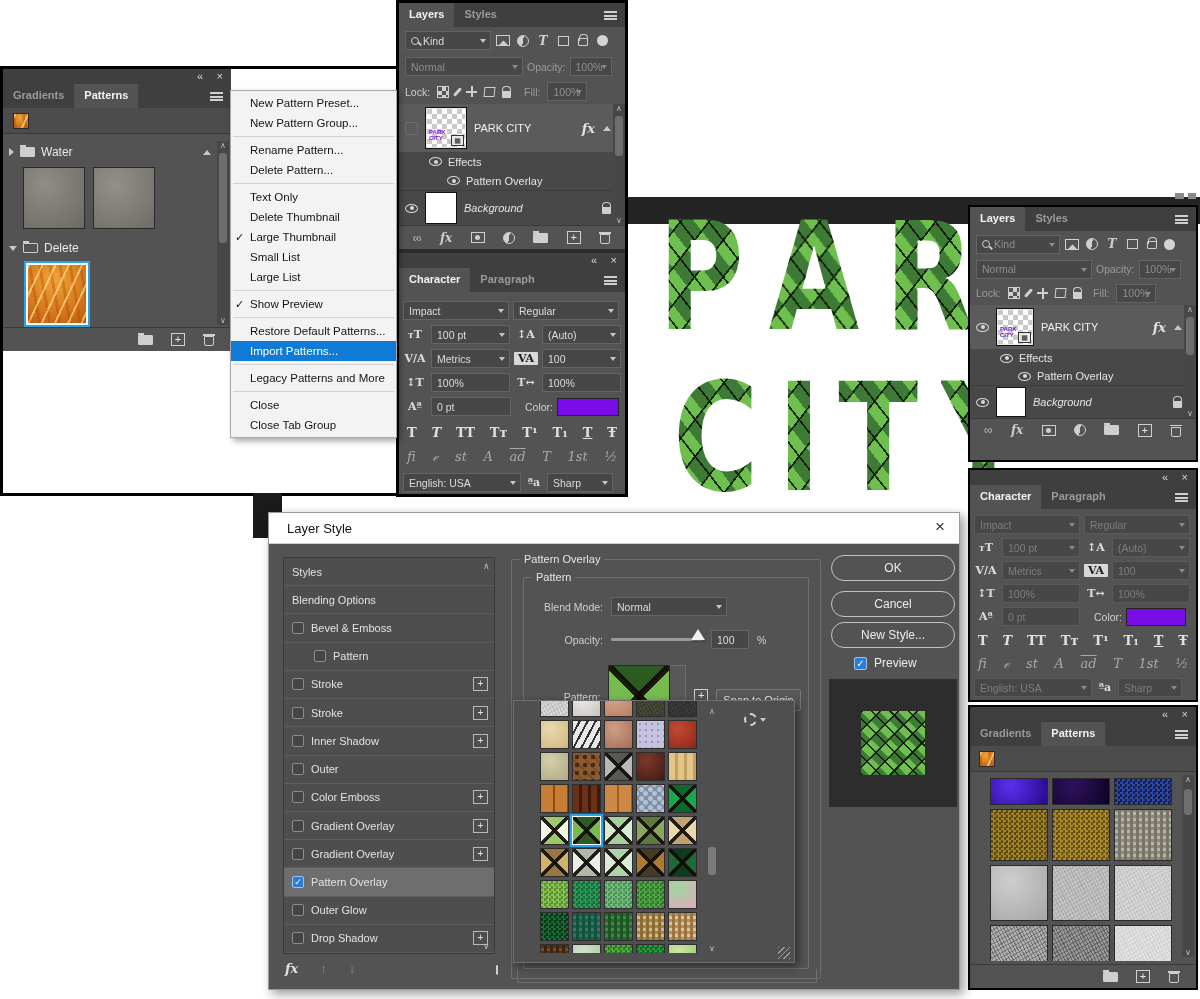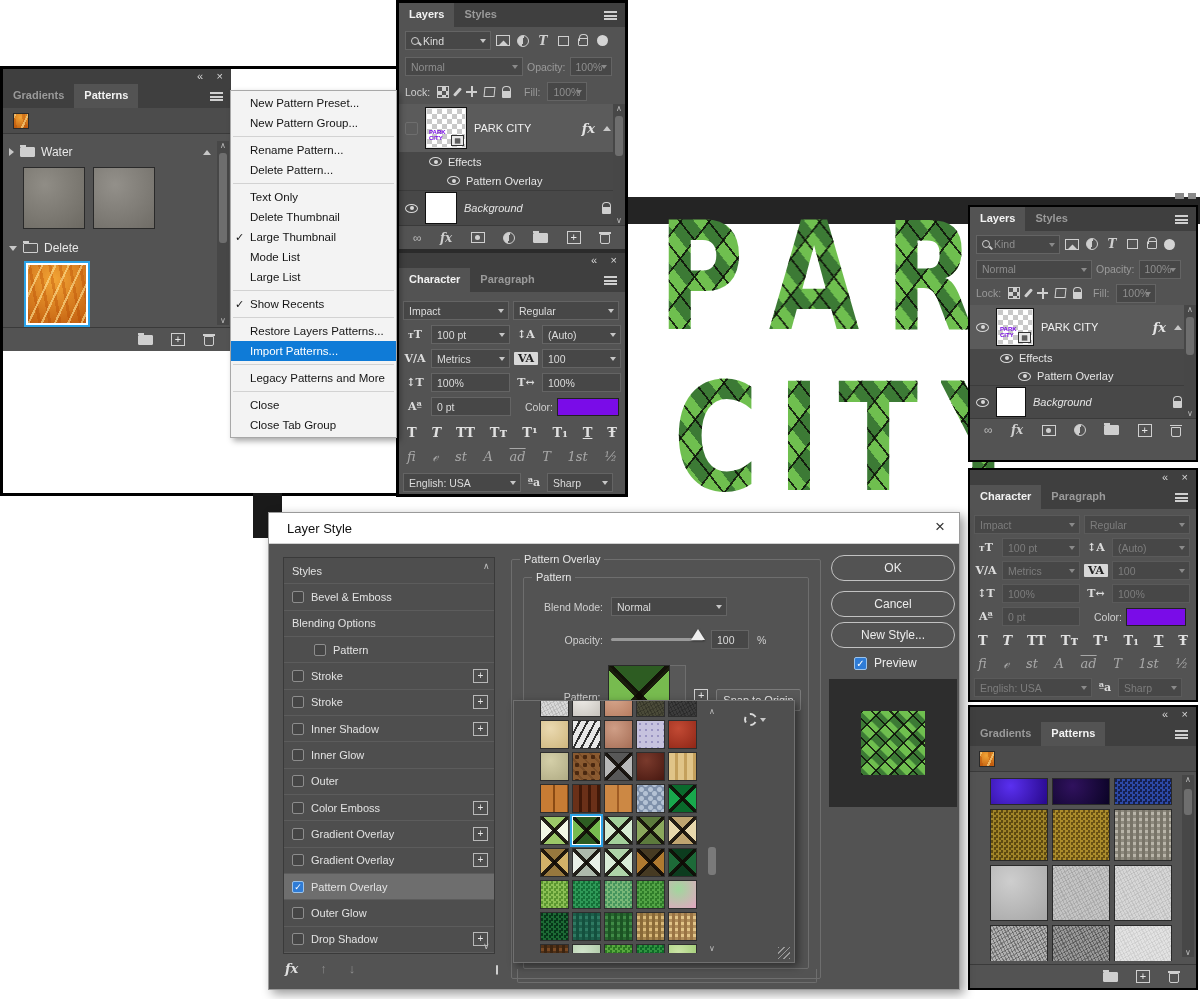--- a/index.html
+++ b/index.html
@@ -219,35 +219,35 @@
     <div class="mitem">
       <span class="mcheck"></span>
       <span>Delete Thumbnail</span>
     </div>
     <div class="mitem checked">
       <span class="mcheck"></span>
       <span>Large Thumbnail</span>
     </div>
     <div class="mitem">
       <span class="mcheck"></span>
-      <span>Mode List</span>
+      <span>Small List</span>
     </div>
     <div class="mitem sepafter">
       <span class="mcheck"></span>
       <span>Large List</span>
     </div>
     <div class="msep"></div>
     <div class="mitem checked sepafter">
       <span class="mcheck"></span>
-      <span>Show Recents</span>
+      <span>Show Preview</span>
     </div>
     <div class="msep"></div>
     <div class="mitem">
       <span class="mcheck"></span>
-      <span>Restore Layers Patterns...</span>
+      <span>Restore Default Patterns...</span>
     </div>
     <div class="mitem hl">
       <span class="mcheck"></span>
       <span>Import Patterns...</span>
     </div>
     <div class="msep"></div>
     <div class="mitem sepafter">
       <span class="mcheck"></span>
       <span>Legacy Patterns and More</span>
     </div>
@@ -688,28 +688,28 @@
     <span>Layer Style</span>
     <span class="dclose">×</span>
   </div>
   <div class="slist">
 
   <div class="srow">
 
         <span>Styles</span>
 
       </div>
+      <div class="srow">
+
+        <span>Blending Options</span>
+
+      </div>
       <div class="srow box">
         <span class="sbox"></span>
         <span>Bevel &amp; Emboss</span>
-
-      </div>
-      <div class="srow">
-
-        <span>Blending Options</span>
 
       </div>
       <div class="srow box indent">
         <span class="sbox"></span>
         <span>Pattern</span>
 
       </div>
       <div class="srow box plus">
         <span class="sbox"></span>
         <span>Stroke</span>
@@ -717,25 +717,20 @@
       </div>
       <div class="srow box plus">
         <span class="sbox"></span>
         <span>Stroke</span>
         <span class="splus">+</span>
       </div>
       <div class="srow box plus">
         <span class="sbox"></span>
         <span>Inner Shadow</span>
         <span class="splus">+</span>
-      </div>
-      <div class="srow box">
-        <span class="sbox"></span>
-        <span>Inner Glow</span>
-
       </div>
       <div class="srow box">
         <span class="sbox"></span>
         <span>Outer</span>
 
       </div>
       <div class="srow box plus">
         <span class="sbox"></span>
         <span>Color Emboss</span>
         <span class="splus">+</span>

